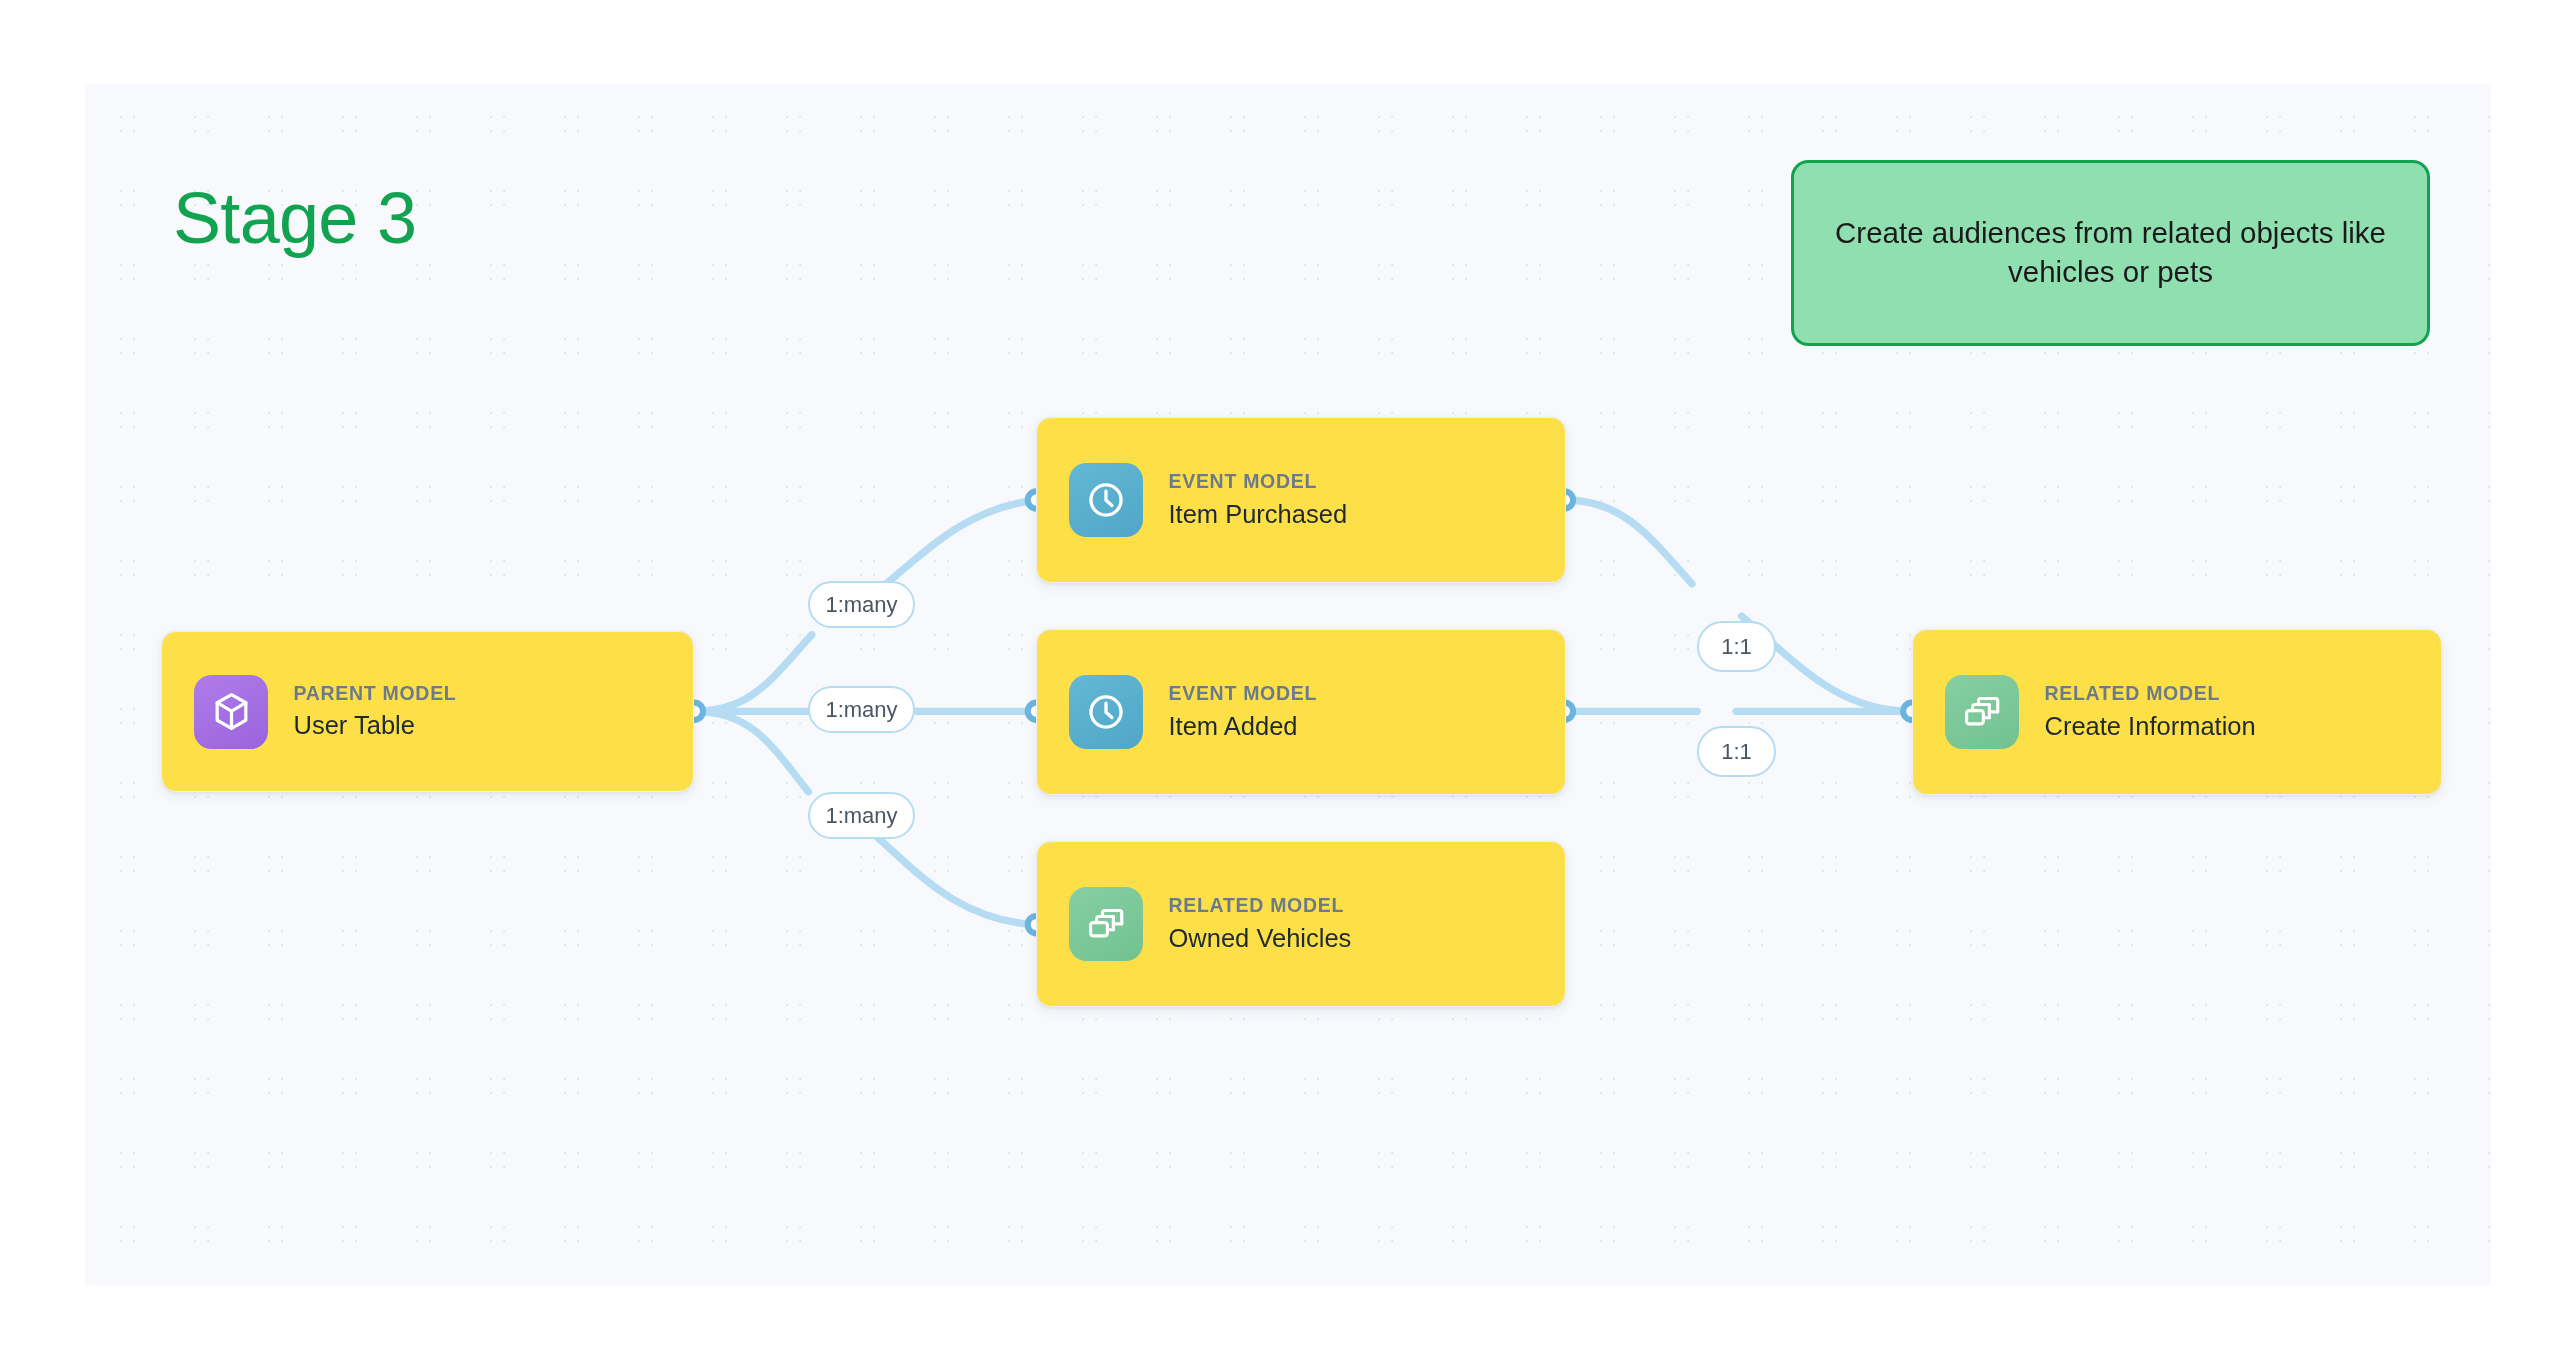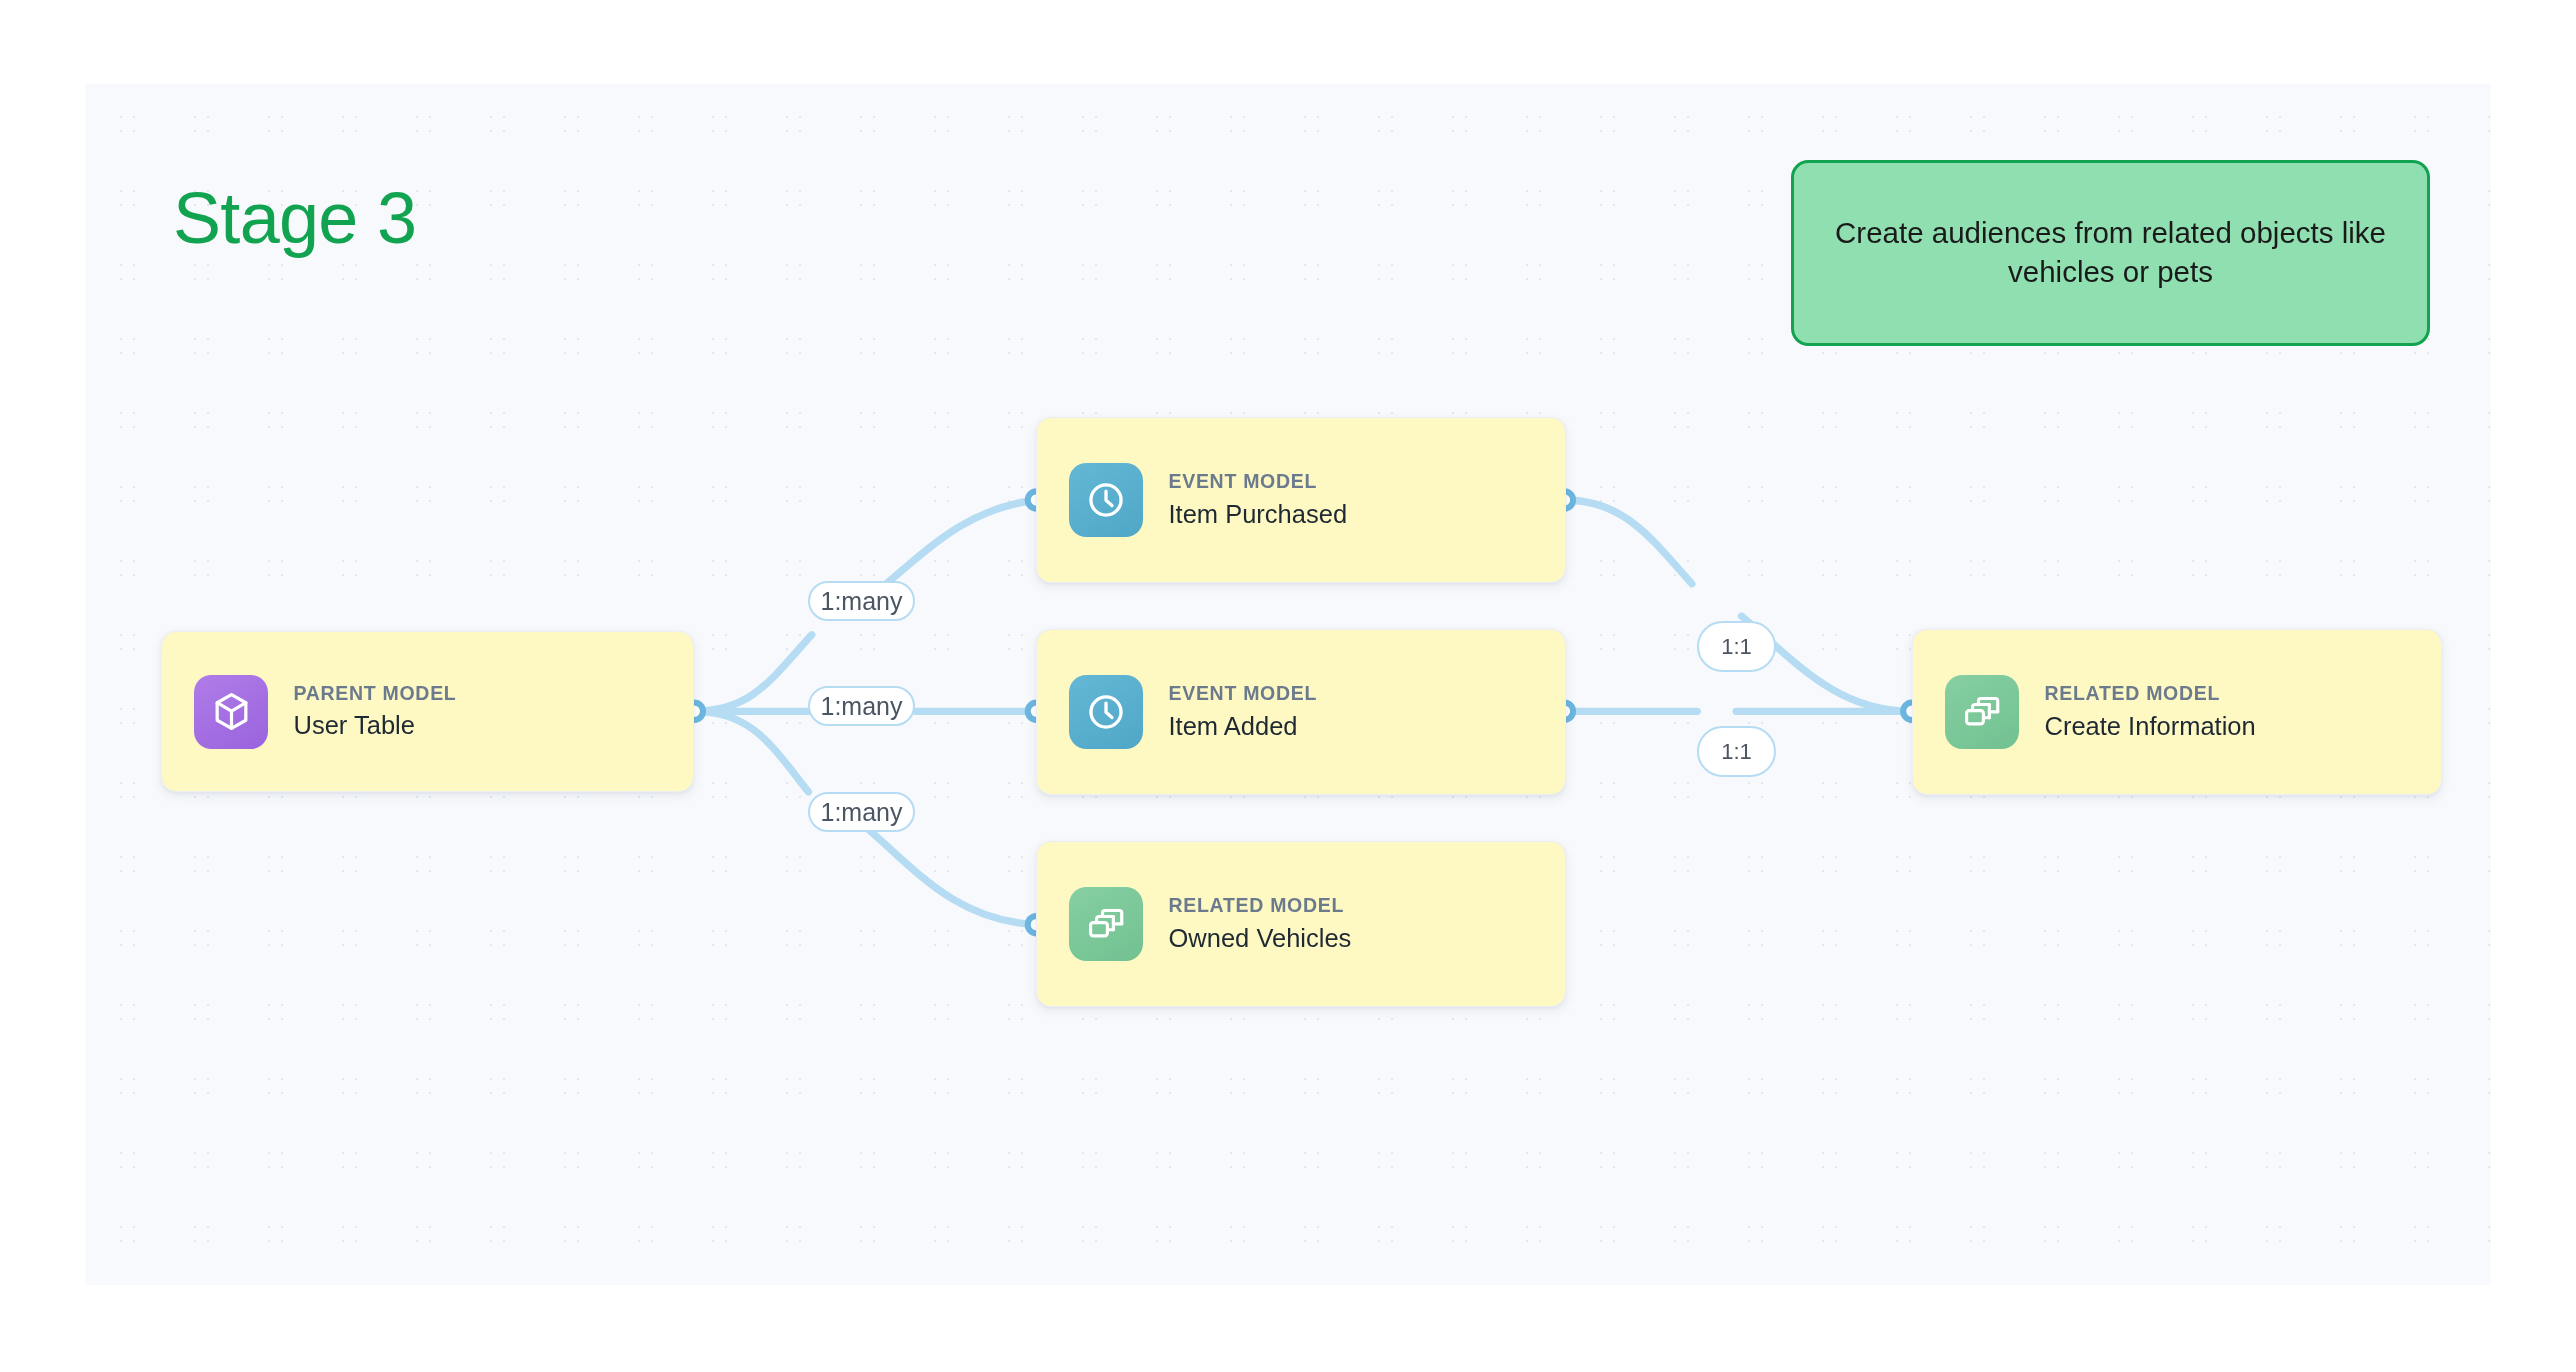--- a/index.html
+++ b/index.html
@@ -88,21 +88,21 @@
     width: 2576px;
     height: 1373px;
     z-index: 2;
     pointer-events: none;
   }
 
   
   .node {
     position: absolute;
     box-sizing: border-box;
-    background: #fef9c3;
+    background: #fde047;
     border: 1.3px solid #eceff3;
     border-radius: 14.8px;
     box-shadow: 0 4px 12px rgba(40,60,90,0.07), 0 1.3px 3.4px rgba(40,60,90,0.05);
     display: flex;
     align-items: center;
     z-index: 4;
   }
   .node-inner {
     display: flex;
     align-items: center;
@@ -152,21 +152,21 @@
     background: #ffffff;
     border: 2.7px solid #b5dcf3;
     border-radius: 670px;
     display: flex;
     align-items: center;
     justify-content: center;
     color: #4b5563;
     z-index: 5;
     white-space: nowrap;
   }
-  .rel-many { width: 107px; height: 40px; font-size: 25px; }
+  .rel-many { width: 107px; height: 47px; font-size: 22px; }
   .rel-one  { width: 79px; height: 51px; font-size: 22px; margin-top: 40px; }
 </style>
 </head>
 <body>
 
 <div id="canvas"></div>
 
 <svg id="edges" viewBox="0 0 3840 2046">
   <g fill="none" stroke="#b5dcf3" stroke-width="11" stroke-linecap="round">
 

